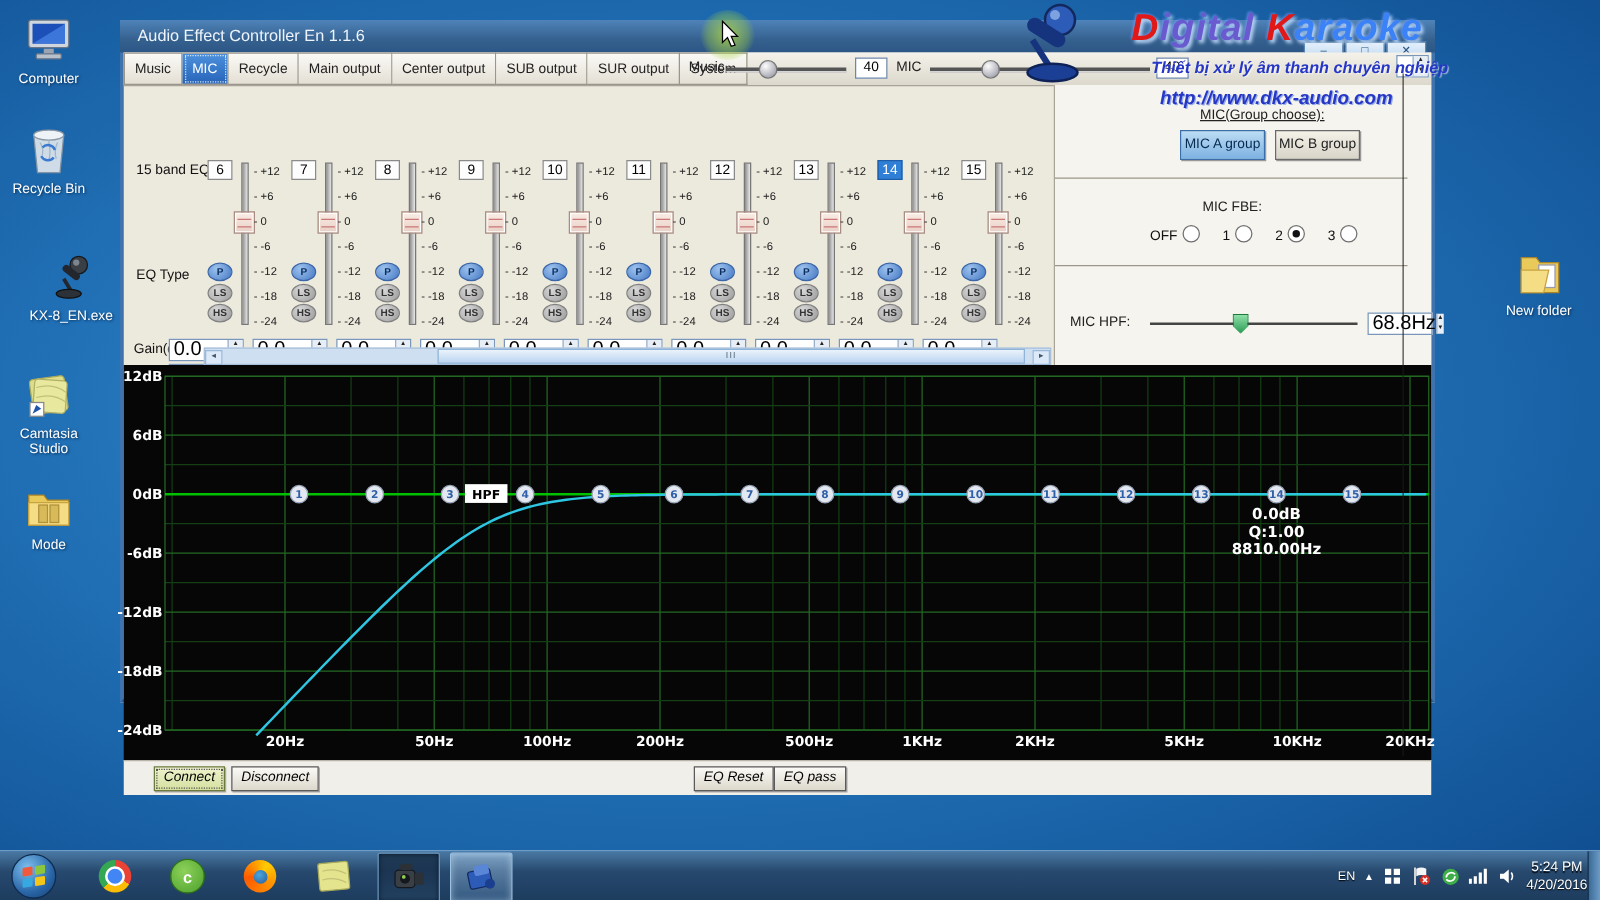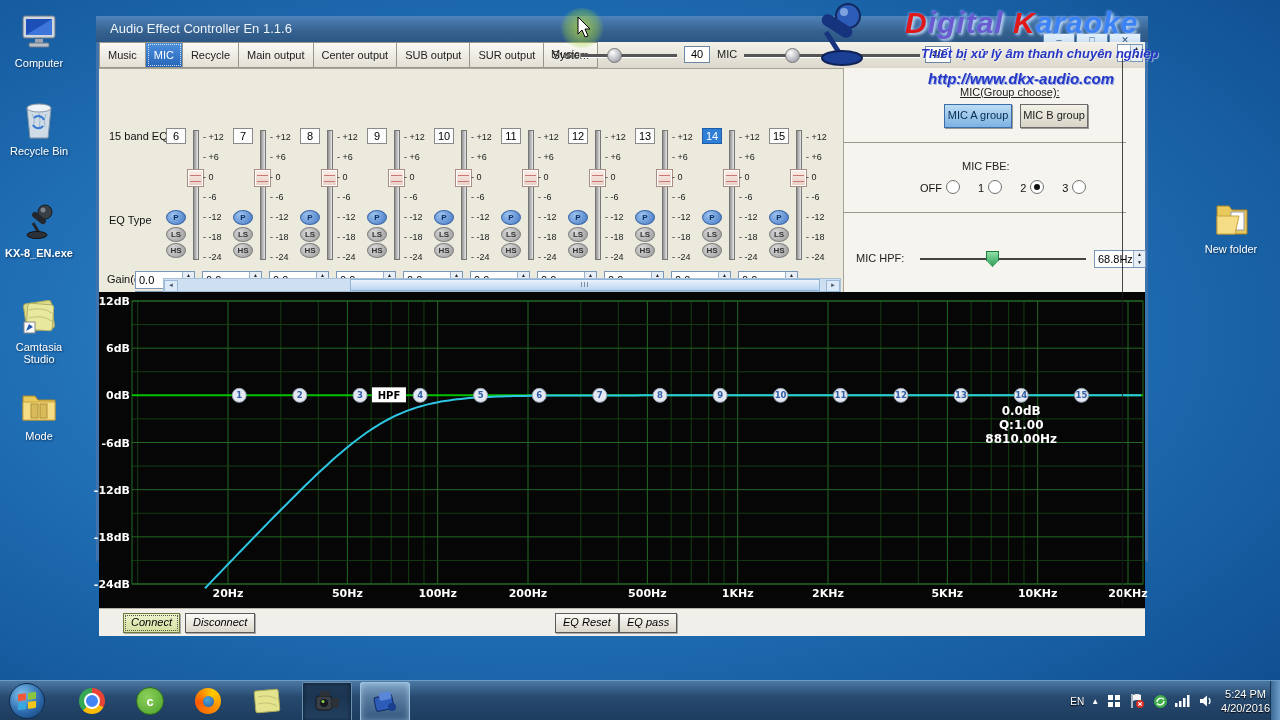--- a/index.html
+++ b/index.html
@@ -45,21 +45,21 @@
   .bthumb::after{content:"";position:absolute;left:2px;right:2px;top:5px;height:5px;
        border-top:1px solid #c77;border-bottom:1px solid #c77;}
   .btick{position:absolute;left:40px;font-size:9px;color:#222;white-space:nowrap;}
   .btype{position:absolute;left:3px;width:18px;height:13px;border-radius:50%;font-size:8px;font-weight:bold;
        text-align:center;line-height:13px;}
   .btype.t0{background:radial-gradient(circle at 35% 30%,#9cc2ee,#4578c4);color:#0a2d5e;border:1px solid #3a66a8;}
   .btype.t1,.btype.t2{background:radial-gradient(circle at 35% 30%,#d8d8d8,#9a9a9a);color:#333;border:1px solid #808080;}
   .rowlbl{position:absolute;font-size:11px;color:#111;}
   .spin{position:absolute;width:58px;height:16px;border:1px solid #7a96b8;background:#fff;display:flex;}
   .spin.focus{border:2px solid #4a90d9;margin:-1px;}
-  .spin .sv{flex:1;font-size:11px;line-height:16px;padding-left:3px;}
+  .spin .sv{flex:1;font-size:16px;line-height:16px;padding-left:3px;}
   .spin .sarr{width:11px;display:flex;flex-direction:column;border-left:1px solid #9ab0c8;background:#e8eef6;}
   .spin .sarr span{flex:1;font-size:5px;line-height:7px;text-align:center;color:#222;}
   #hscroll{position:absolute;left:64px;top:262px;width:676px;height:12px;background:#cfdff2;border:1px solid #a8c0da;}
   #hthumb2{position:absolute;left:186px;top:0;width:468px;height:10px;background:linear-gradient(#eaf3fc,#bcd6f0);
        border:1px solid #8fb4d8;font-size:7px;line-height:10px;text-align:center;color:#567;letter-spacing:1px;}
   .scr-arrow{position:absolute;top:1px;width:12px;height:10px;background:#dce9f8;border:1px solid #9ab8d8;
        font-size:6px;line-height:9px;text-align:center;color:#456;}
   
   #micpanel{position:absolute;left:744px;top:52px;width:302px;height:224px;background:#f6f4ee;
        border-left:1px solid #a8a49a;box-sizing:border-box;}
@@ -124,21 +124,21 @@
     <svg width="40" height="42">
         <path d="M8 8 L32 8 L29 38 L11 38 Z" fill="#dfe6ec" stroke="#8a97a5" opacity=".92"></path>
         <ellipse cx="20" cy="8" rx="12" ry="4" fill="#eef3f7" stroke="#8a97a5"></ellipse>
         <path d="M13 14 q4 6 1 12 M20 13 q2 8 0 16 M27 14 q-3 7 -1 13" stroke="#9fb6c8" fill="none"></path>
         <path d="M15 18 a6 6 0 0 1 10 2" stroke="#3a7ad0" stroke-width="2" fill="none"></path>
         <path d="M24 26 a6 6 0 0 1 -10 -1" stroke="#3a7ad0" stroke-width="2" fill="none"></path>
       </svg>
   </div>
   <div class="lbl">Recycle Bin</div>
 </div>
-<div class="dicon" style="left:2px;top:202px;font-weight:bold;">
+<div class="dicon" style="left:20px;top:202px;">
   <div class="art">
     <svg width="40" height="40">
         <circle cx="26" cy="9" r="7" fill="#3a3f46" stroke="#15181c"></circle>
         <circle cx="24" cy="7" r="2.5" fill="#7d858f"></circle>
         <rect x="12" y="12" width="16" height="6" rx="3" transform="rotate(38 20 15)" fill="#23272d"></rect>
         <path d="M14 20 L20 30" stroke="#23272d" stroke-width="3"></path>
         <ellipse cx="18" cy="32" rx="10" ry="3.5" fill="#2c3138" stroke="#111"></ellipse>
       </svg>
   </div>
   <div class="lbl">KX-8_EN.exe</div>

